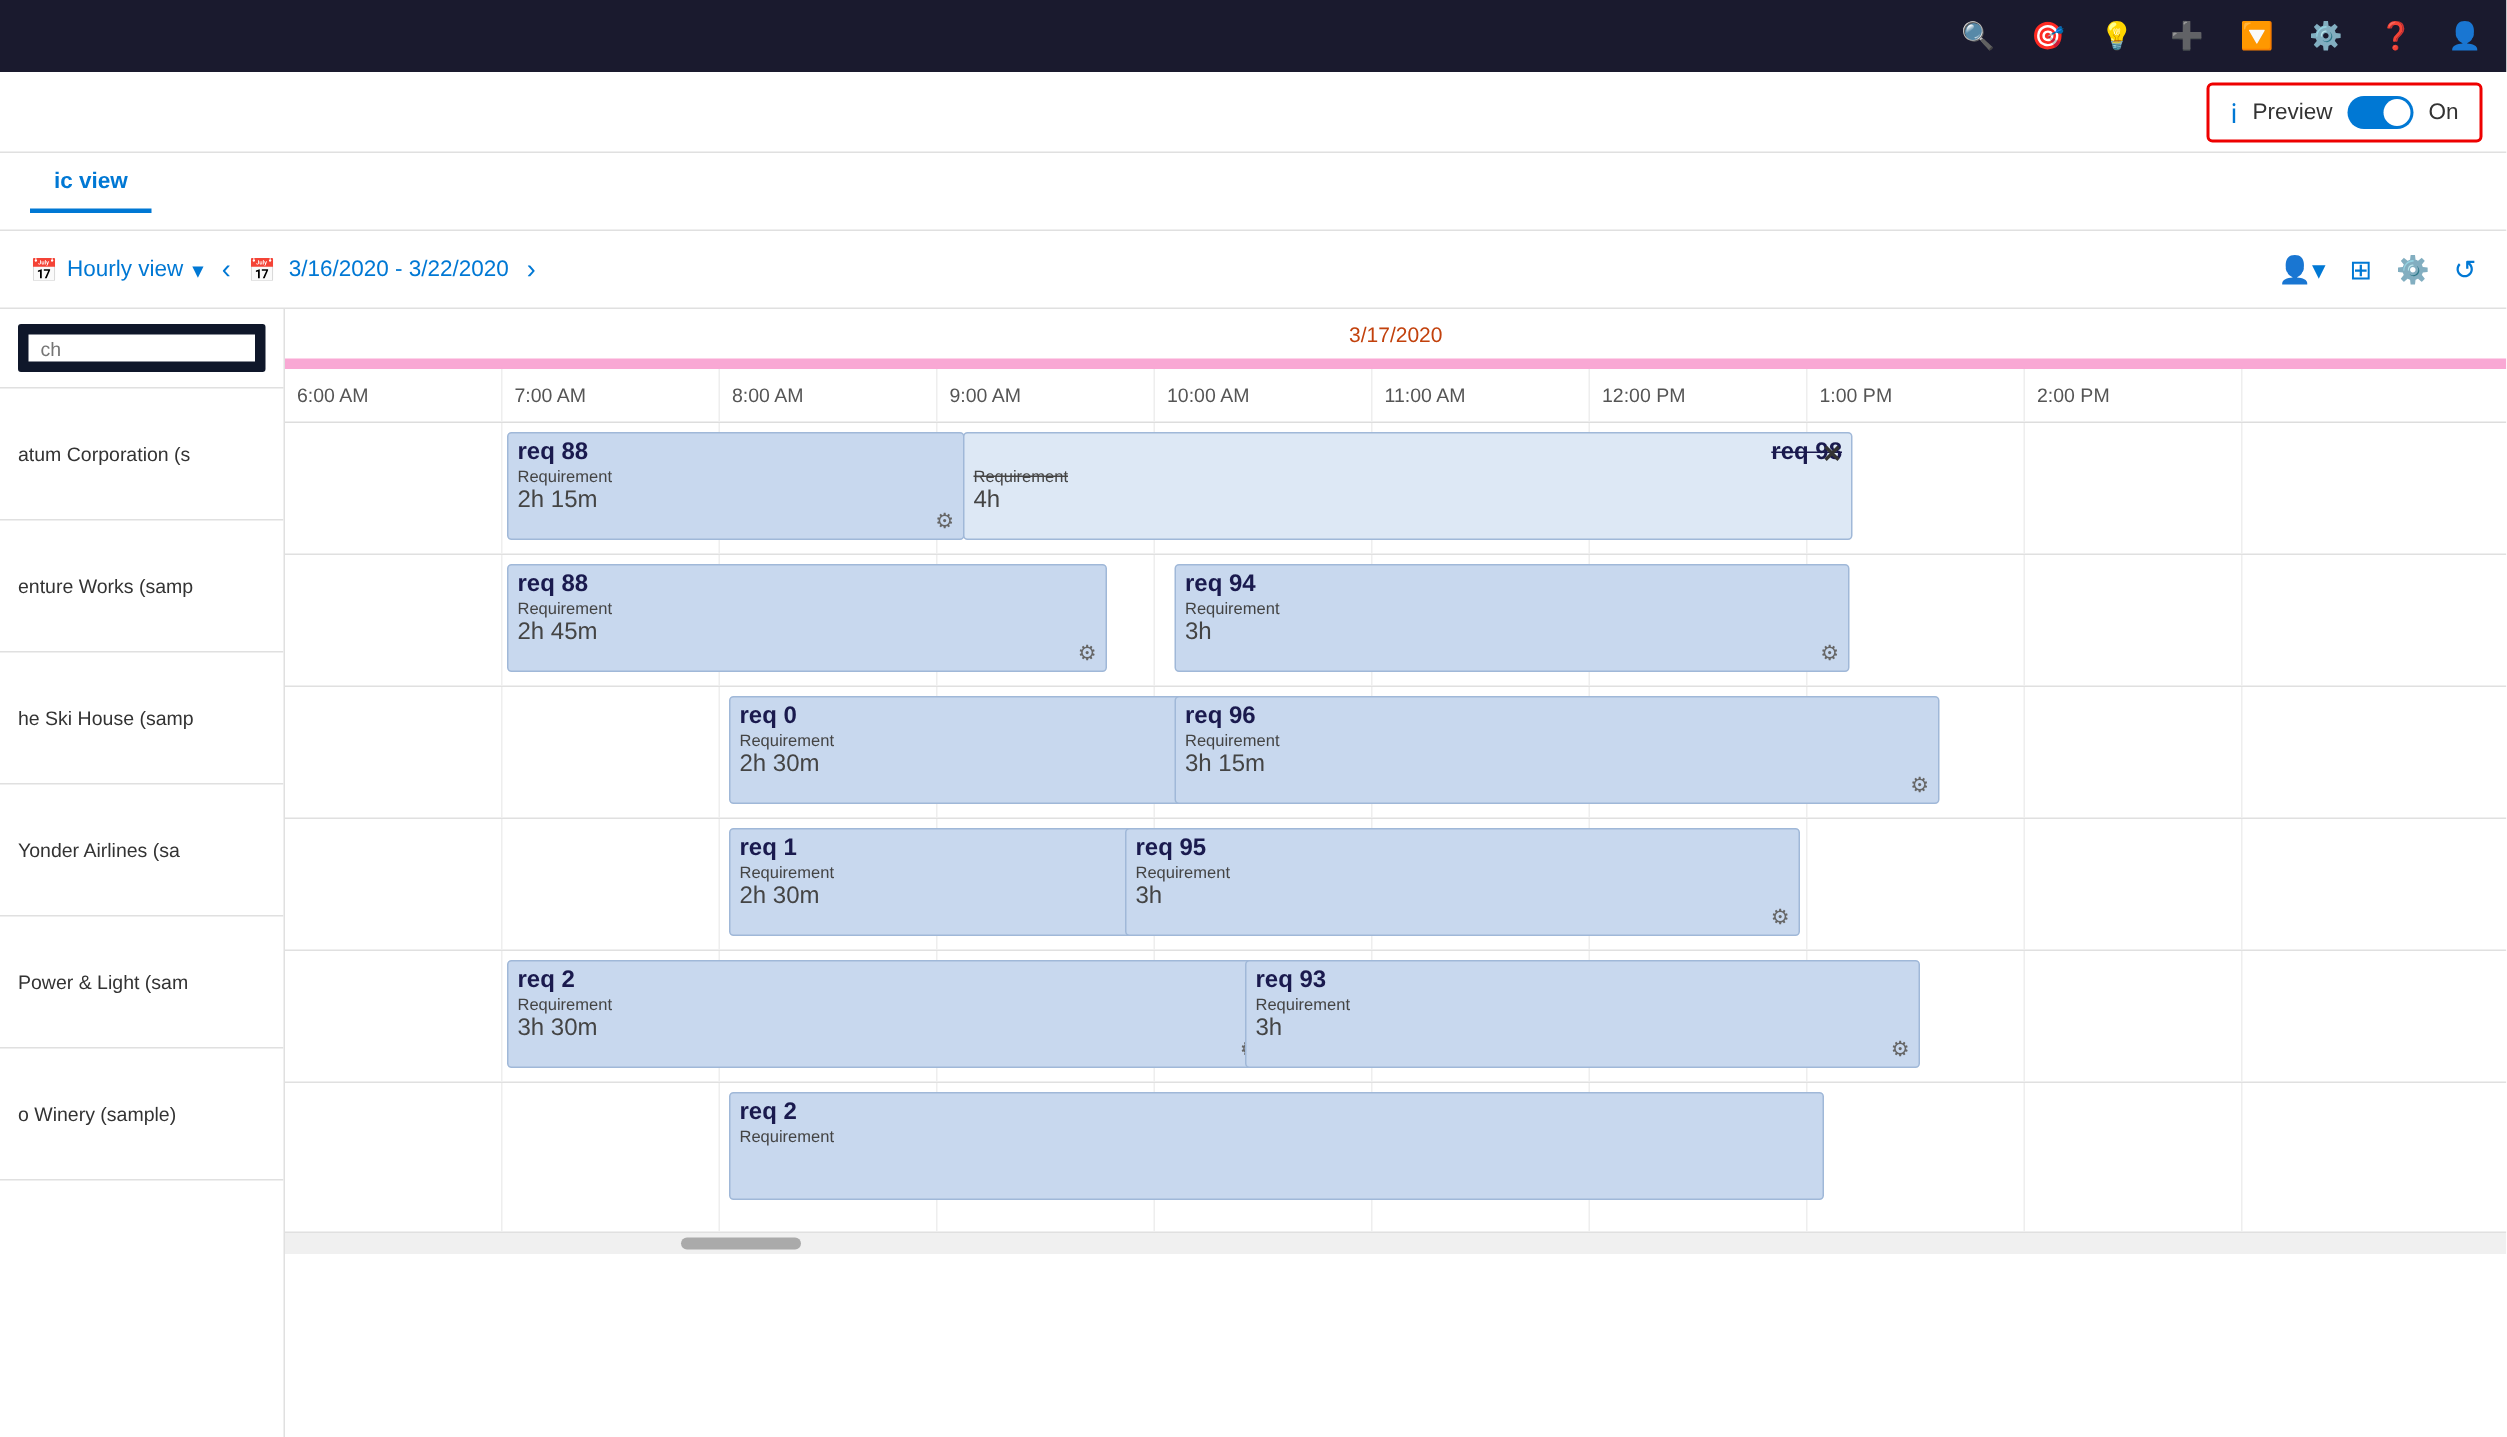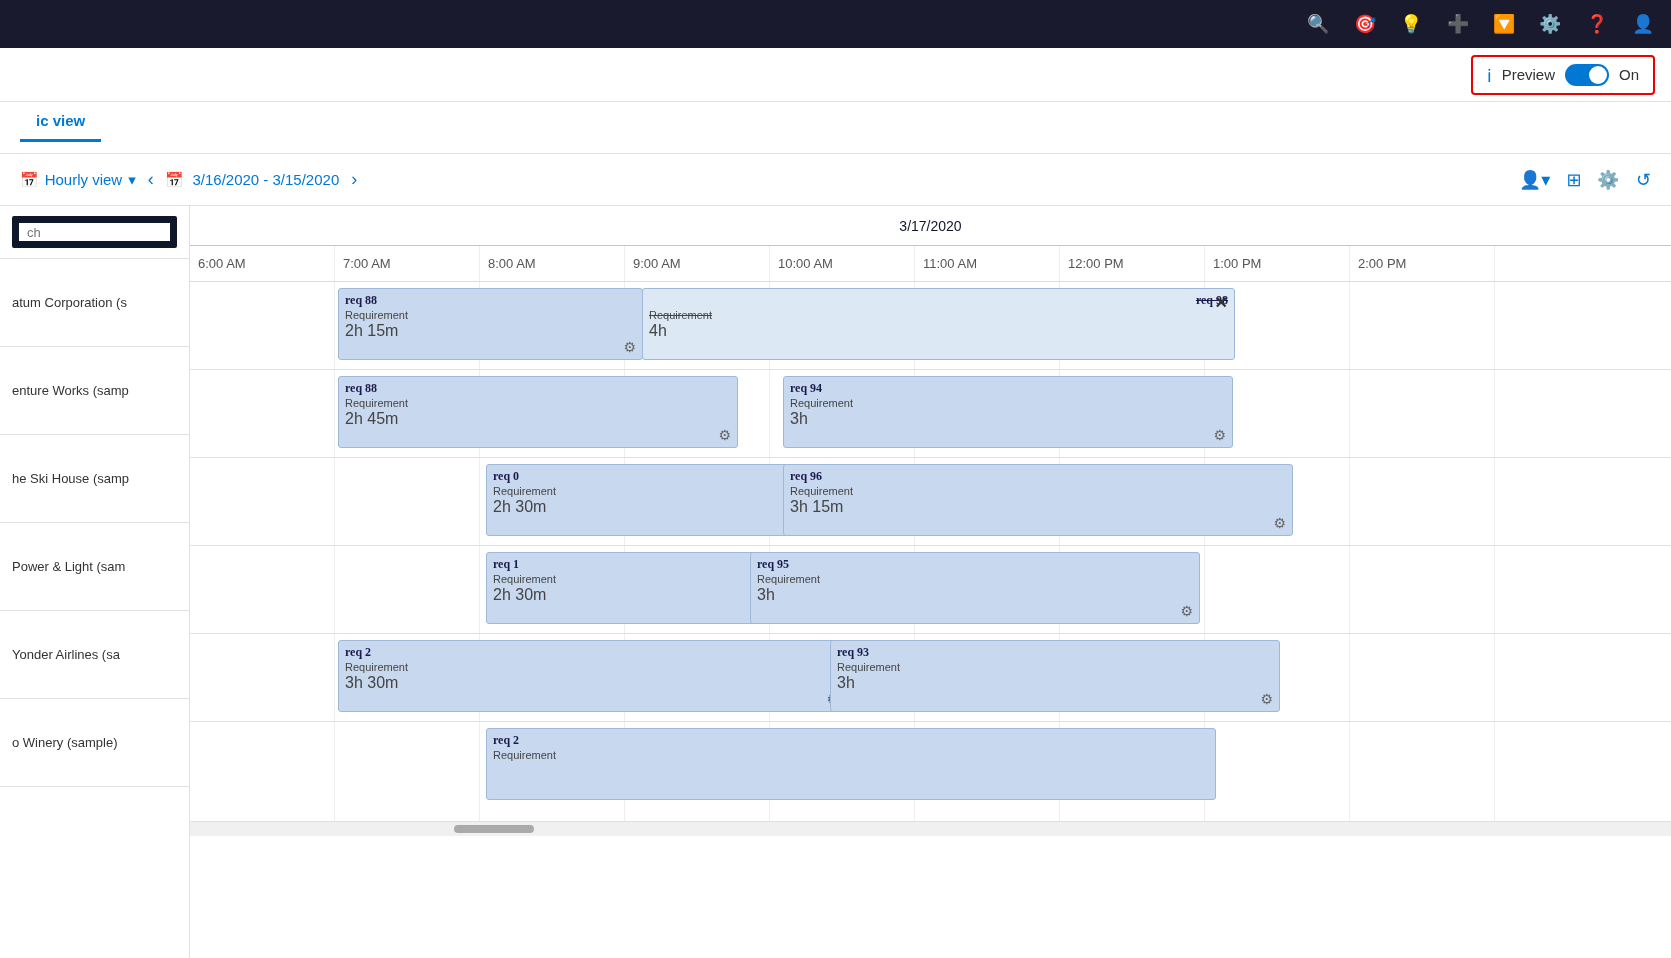--- a/index.html
+++ b/index.html
@@ -192,23 +192,23 @@
       overflow-x: auto;
       overflow-y: auto;
       background: #fff;
     }
     .date-header-row {
       height: 40px;
       display: flex;
       align-items: center;
       justify-content: center;
       background: #fff;
-      border-bottom: 1px solid #f9a8d4;
+      border-bottom: 7px solid #f9a8d4;
       font-size: 14px;
-      color: #0f172a;
+      color: #c2410c;
       font-weight: 500;
       position: sticky;
       top: 0;
       z-index: 10;
     }
     .time-header-row {
       display: flex;
       height: 36px;
       border-bottom: 1px solid #ddd;
       position: sticky;
@@ -248,23 +248,22 @@
       color: #1a1a4e;
       overflow: hidden;
       cursor: pointer;
       top: 6px;
     }
     .event-block.strikethrough .event-title {
       text-decoration: line-through;
     }
     .event-title {
       font-weight: 600;
-      font-size: 12px;
+      font-size: 16px;
       margin-bottom: 1px;
-      font-family: Liberation Serif, serif;
     }
     .event-type {
       font-size: 11px;
       color: #444;
     }
     .event-duration {
       font-size: 16px;
       color: #444;
       margin-top: 1px;
     }
@@ -333,21 +332,21 @@
 <div class="toolbar">
   <div class="toolbar-left">
     <div class="hourly-view-btn">
       <span>📅</span>
       <span>Hourly view</span>
       <span>▾</span>
     </div>
     <span class="nav-arrow">‹</span>
     <div class="date-range">
       <span>📅</span>
-      <span>3/16/2020 - 3/15/2020</span>
+      <span>3/16/2020 - 3/22/2020</span>
     </div>
     <span class="nav-arrow">›</span>
   </div>
   <div class="toolbar-right">
     <span class="toolbar-icon-btn">👤▾</span>
     <span class="toolbar-icon-btn">⊞</span>
     <span class="toolbar-icon-btn">⚙️</span>
     <span class="toolbar-icon-btn">↺</span>
   </div>
 </div>
@@ -362,24 +361,24 @@
       <div class="resource-item">
         <span>atum Corporation (s</span>
       </div>
       <div class="resource-item">
         <span>enture Works (samp</span>
       </div>
       <div class="resource-item">
         <span>he Ski House (samp</span>
       </div>
       <div class="resource-item">
+        <span>Yonder Airlines (sa</span>
+      </div>
+      <div class="resource-item">
         <span>Power &amp; Light (sam</span>
-      </div>
-      <div class="resource-item">
-        <span>Yonder Airlines (sa</span>
       </div>
       <div class="resource-item">
         <span>o Winery (sample)</span>
       </div>
     </div>
   </div>
 
   <div class="calendar-area">
 
     <div class="date-header-row">

